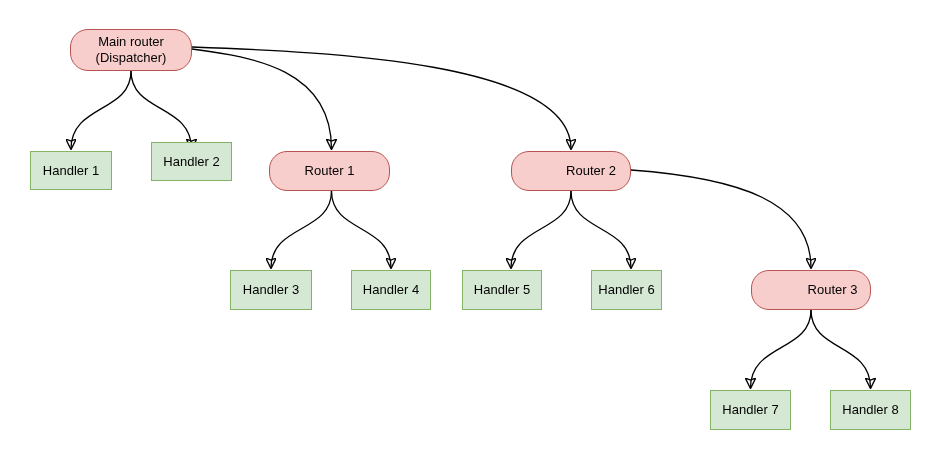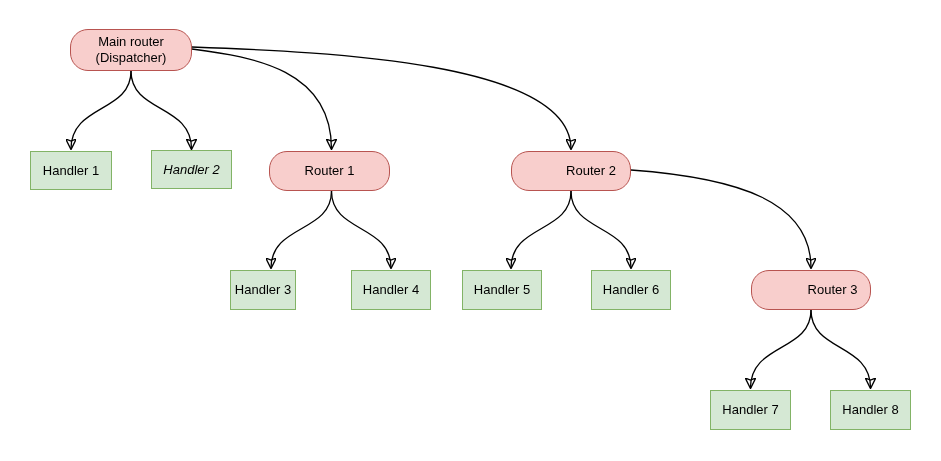--- a/index.html
+++ b/index.html
@@ -76,45 +76,45 @@
 
   <div class="node router" style="left:70px; top:29px; width:122px; height:42px;">
     <span>Main router</span>
     <span>(Dispatcher)</span>
   </div>
 
   <div class="node handler" style="left:30px; top:151px; width:82px; height:39px;justify-content:center;">
     <span>Handler 1</span>
   </div>
 
-  <div class="node handler" style="left:151px; top:150px; width:81px; height:39px;font-style:italic;">
+  <div class="node handler" style="left:151px; top:142px; width:81px; height:39px;">
     <span>Handler 2</span>
   </div>
 
   <div class="node router" style="left:269px; top:151px; width:121px; height:40px;">
     <span>Router 1</span>
   </div>
 
   <div class="node router" style="left:511px; top:151px; width:120px; height:40px;padding-left:40px;">
     <span>Router 2</span>
   </div>
 
-  <div class="node handler" style="left:230px; top:270px; width:66px; height:40px;">
+  <div class="node handler" style="left:230px; top:270px; width:82px; height:40px;">
     <span>Handler 3</span>
   </div>
 
   <div class="node handler" style="left:351px; top:270px; width:80px; height:40px;">
     <span>Handler 4</span>
   </div>
 
   <div class="node handler" style="left:462px; top:270px; width:80px; height:40px;">
     <span>Handler 5</span>
   </div>
 
-  <div class="node handler" style="left:591px; top:270px; width:80px; height:40px;">
+  <div class="node handler" style="left:591px; top:270px; width:71px; height:40px;">
     <span>Handler 6</span>
   </div>
 
   <div class="node router" style="left:751px; top:270px; width:120px; height:40px;padding-left:43px;">
     <span>Router 3</span>
   </div>
 
   <div class="node handler" style="left:710px; top:390px; width:81px; height:40px;">
     <span>Handler 7</span>
   </div>

